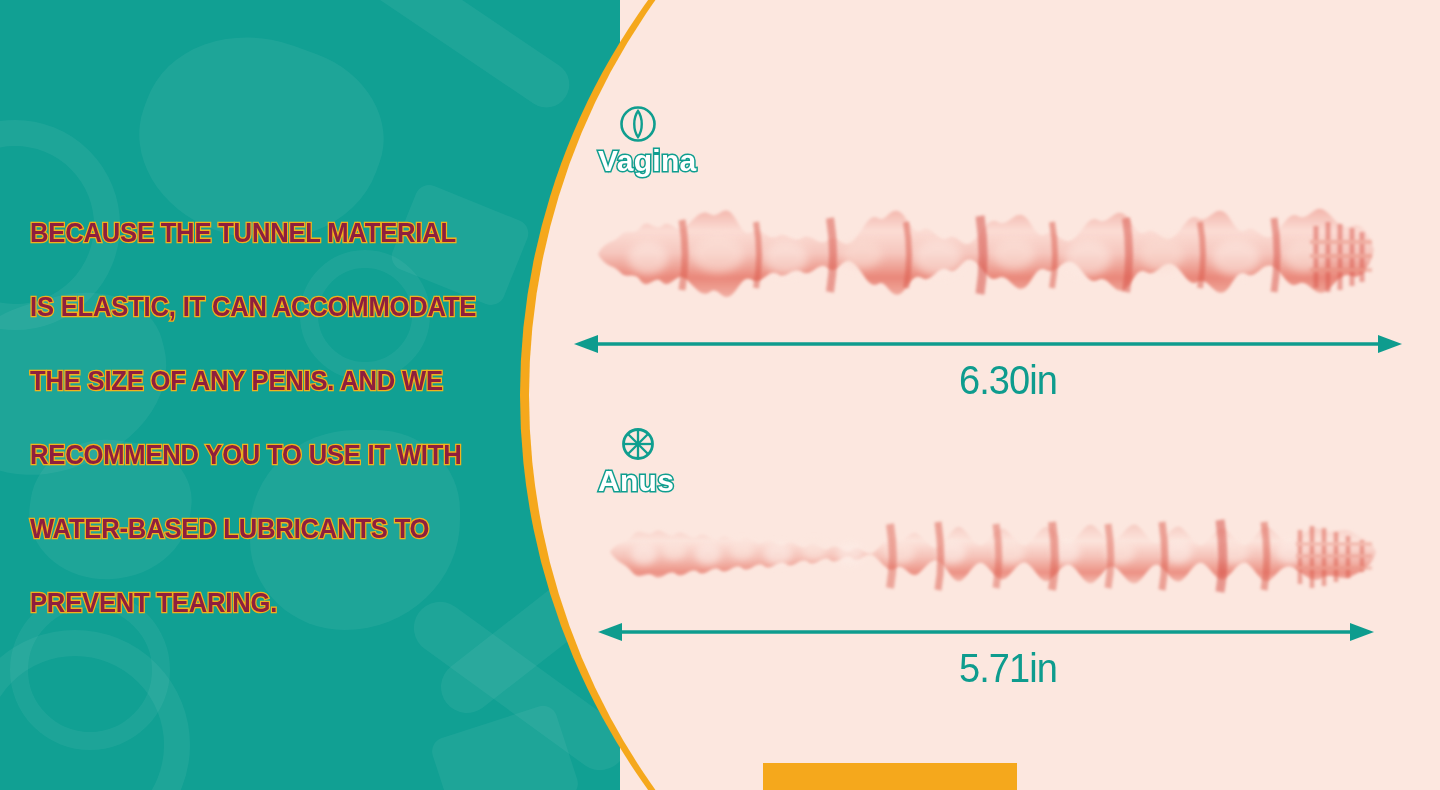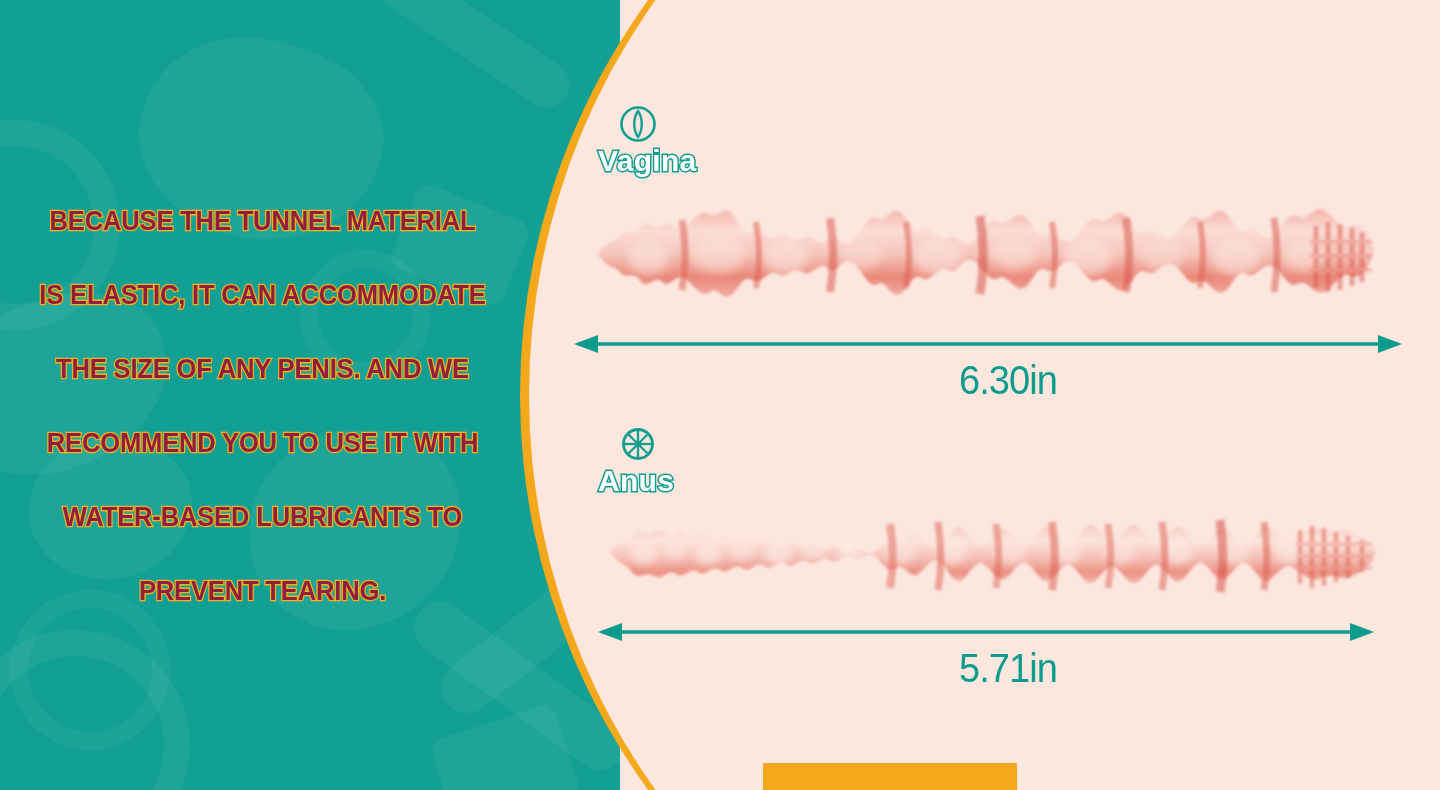--- a/index.html
+++ b/index.html
@@ -52,24 +52,23 @@
     left:520px; top:-290px;
     width:1400px; height:1370px;
     background:#FCE7DF;
     border-radius:50% / 50%;
     border-left:9px solid #F5A81C;
     z-index:3;
   }
 
   
   #copy {
-    position:absolute; left:30px; top:184px;
+    position:absolute; left:30px; top:196px;
     width:500px;
     z-index:4;
-    text-align:center;
   }
   .copy-line {
     font-family:"Liberation Sans", sans-serif;
     font-size:27.5px;
     font-weight:bold;
     letter-spacing:-0.2px;
     line-height:74px;
     color:#8E1F3E;
     -webkit-text-stroke:2.6px #F2B21B;
     paint-order:stroke fill;

